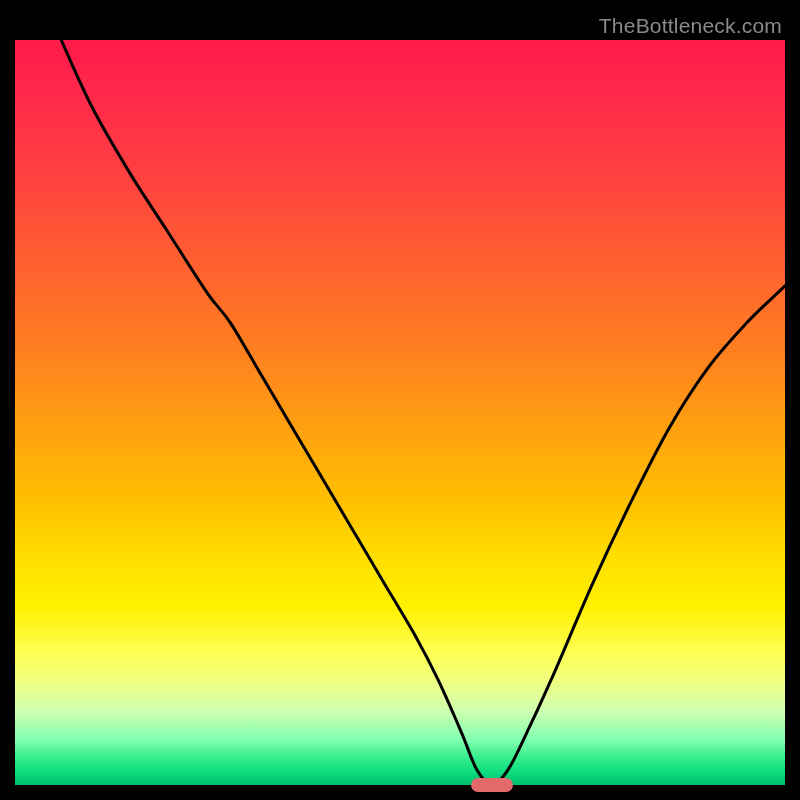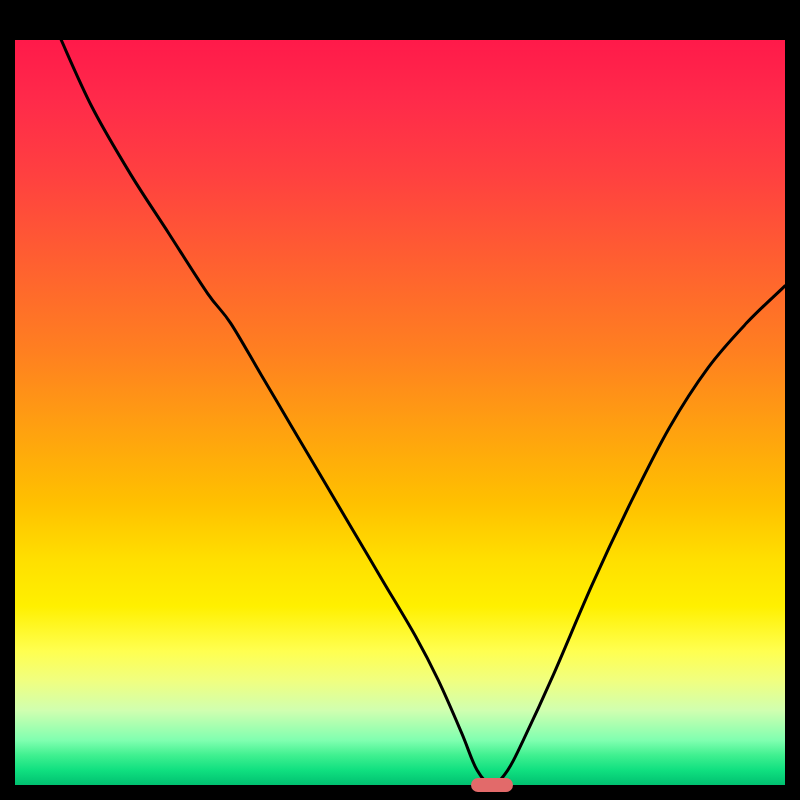--- a/index.html
+++ b/index.html
@@ -44,20 +44,21 @@
     width: 42px;
     height: 14px;
     background: #e26a6a;
     border-radius: 7px;
   }
 </style>
 </head>
 <body>
 
 <div class="container">
+  <div class="watermark">TheBottleneck.com</div>
 
   <div class="plot-area">
     <svg class="curve" viewBox="0 0 770 745" preserveAspectRatio="none">
       <path fill="none" stroke="#000000" stroke-width="3" stroke-linecap="round" d="M 46.2 0.0 C 51.3 11.2, 65.5 44.7, 77.0 67.0 C 88.5 89.4, 102.7 113.0, 115.5 134.1 C 128.3 155.2, 141.2 173.8, 154.0 193.7 C 166.8 213.6, 182.2 238.4, 192.5 253.3 C 202.8 268.2, 206.6 269.4, 215.6 283.1 C 224.6 296.8, 236.1 317.9, 246.4 335.2 C 256.7 352.6, 266.9 370.0, 277.2 387.4 C 287.5 404.8, 297.7 422.2, 308.0 439.6 C 318.3 456.9, 328.5 474.3, 338.8 491.7 C 349.1 509.1, 359.3 526.5, 369.6 543.9 C 379.9 561.2, 391.4 579.9, 400.4 596.0 C 409.4 612.1, 415.8 624.6, 423.5 640.7 C 431.2 656.8, 440.2 678.0, 446.6 692.9 C 453.0 707.8, 456.9 721.4, 462.0 730.1 C 467.1 738.8, 472.3 745.0, 477.4 745.0 C 482.5 745.0, 487.7 737.6, 492.8 730.1 C 497.9 722.6, 500.5 716.4, 508.2 700.3 C 515.9 684.2, 527.5 659.3, 539.0 633.3 C 550.5 607.2, 564.7 572.4, 577.5 543.9 C 590.3 515.3, 603.2 488.0, 616.0 461.9 C 628.8 435.8, 641.7 409.8, 654.5 387.4 C 667.3 365.1, 680.2 345.2, 693.0 327.8 C 705.8 310.4, 718.7 296.8, 731.5 283.1 C 744.3 269.4, 763.6 252.1, 770.0 245.8"></path>
     </svg>
     <div class="marker" style="left: 456.4px; top: 738px; background: rgb(226, 106, 106);"></div>
   </div>
 </div>
 
 </body></html>

